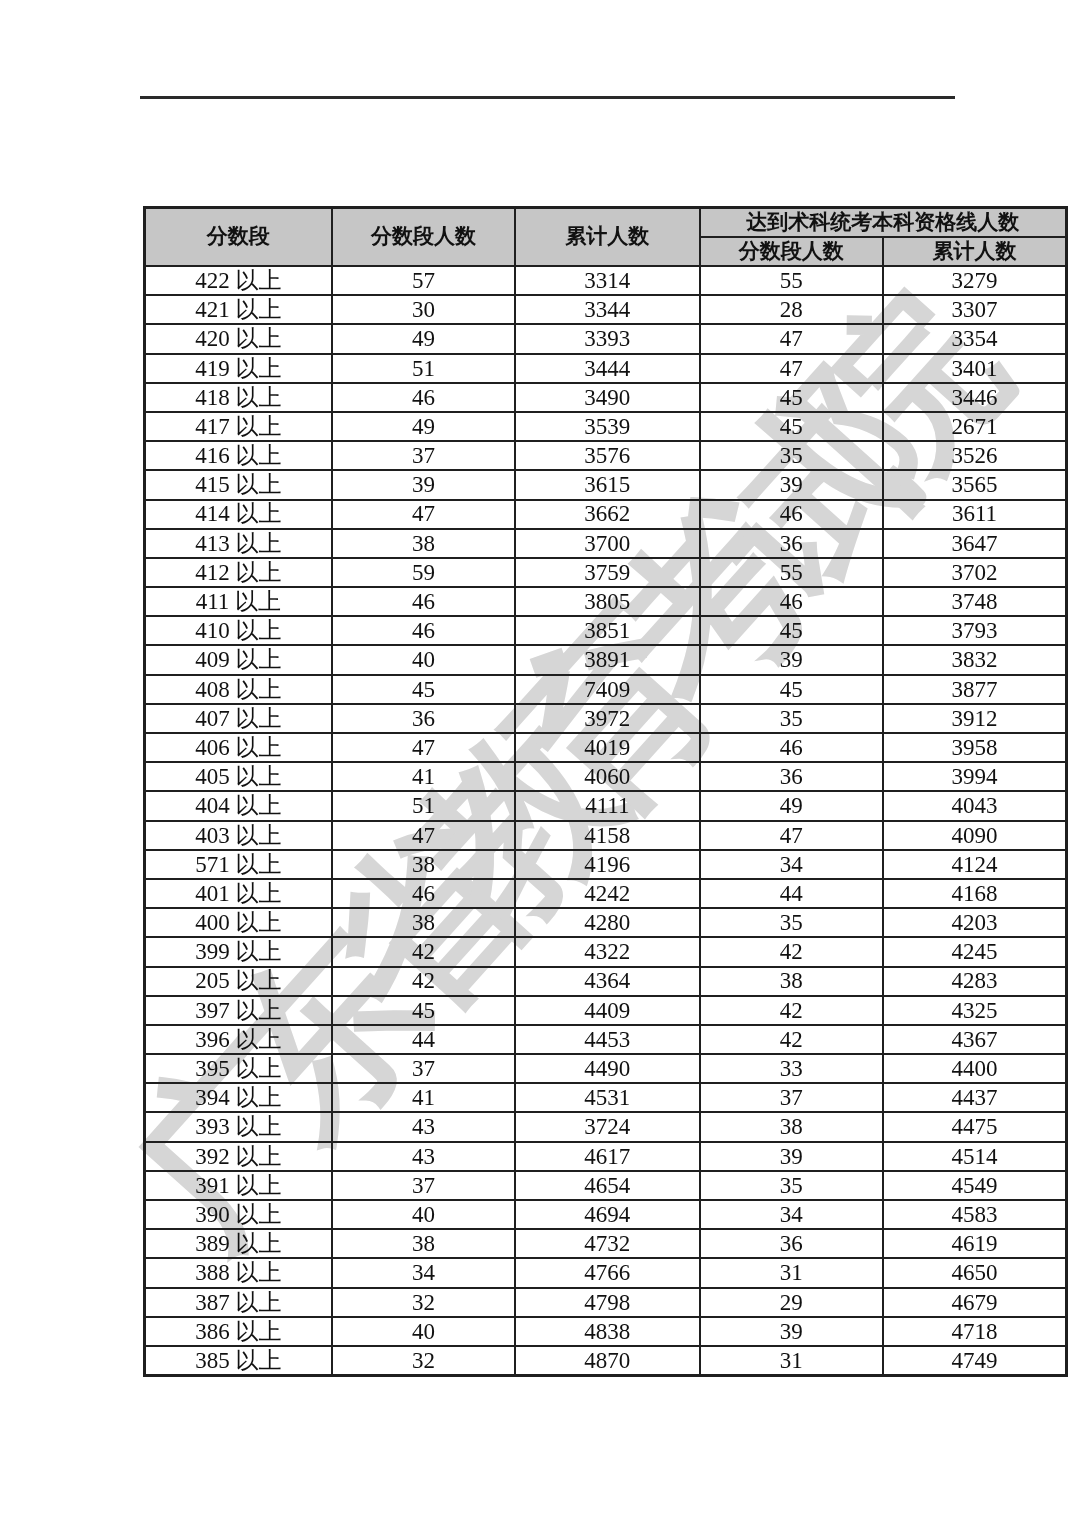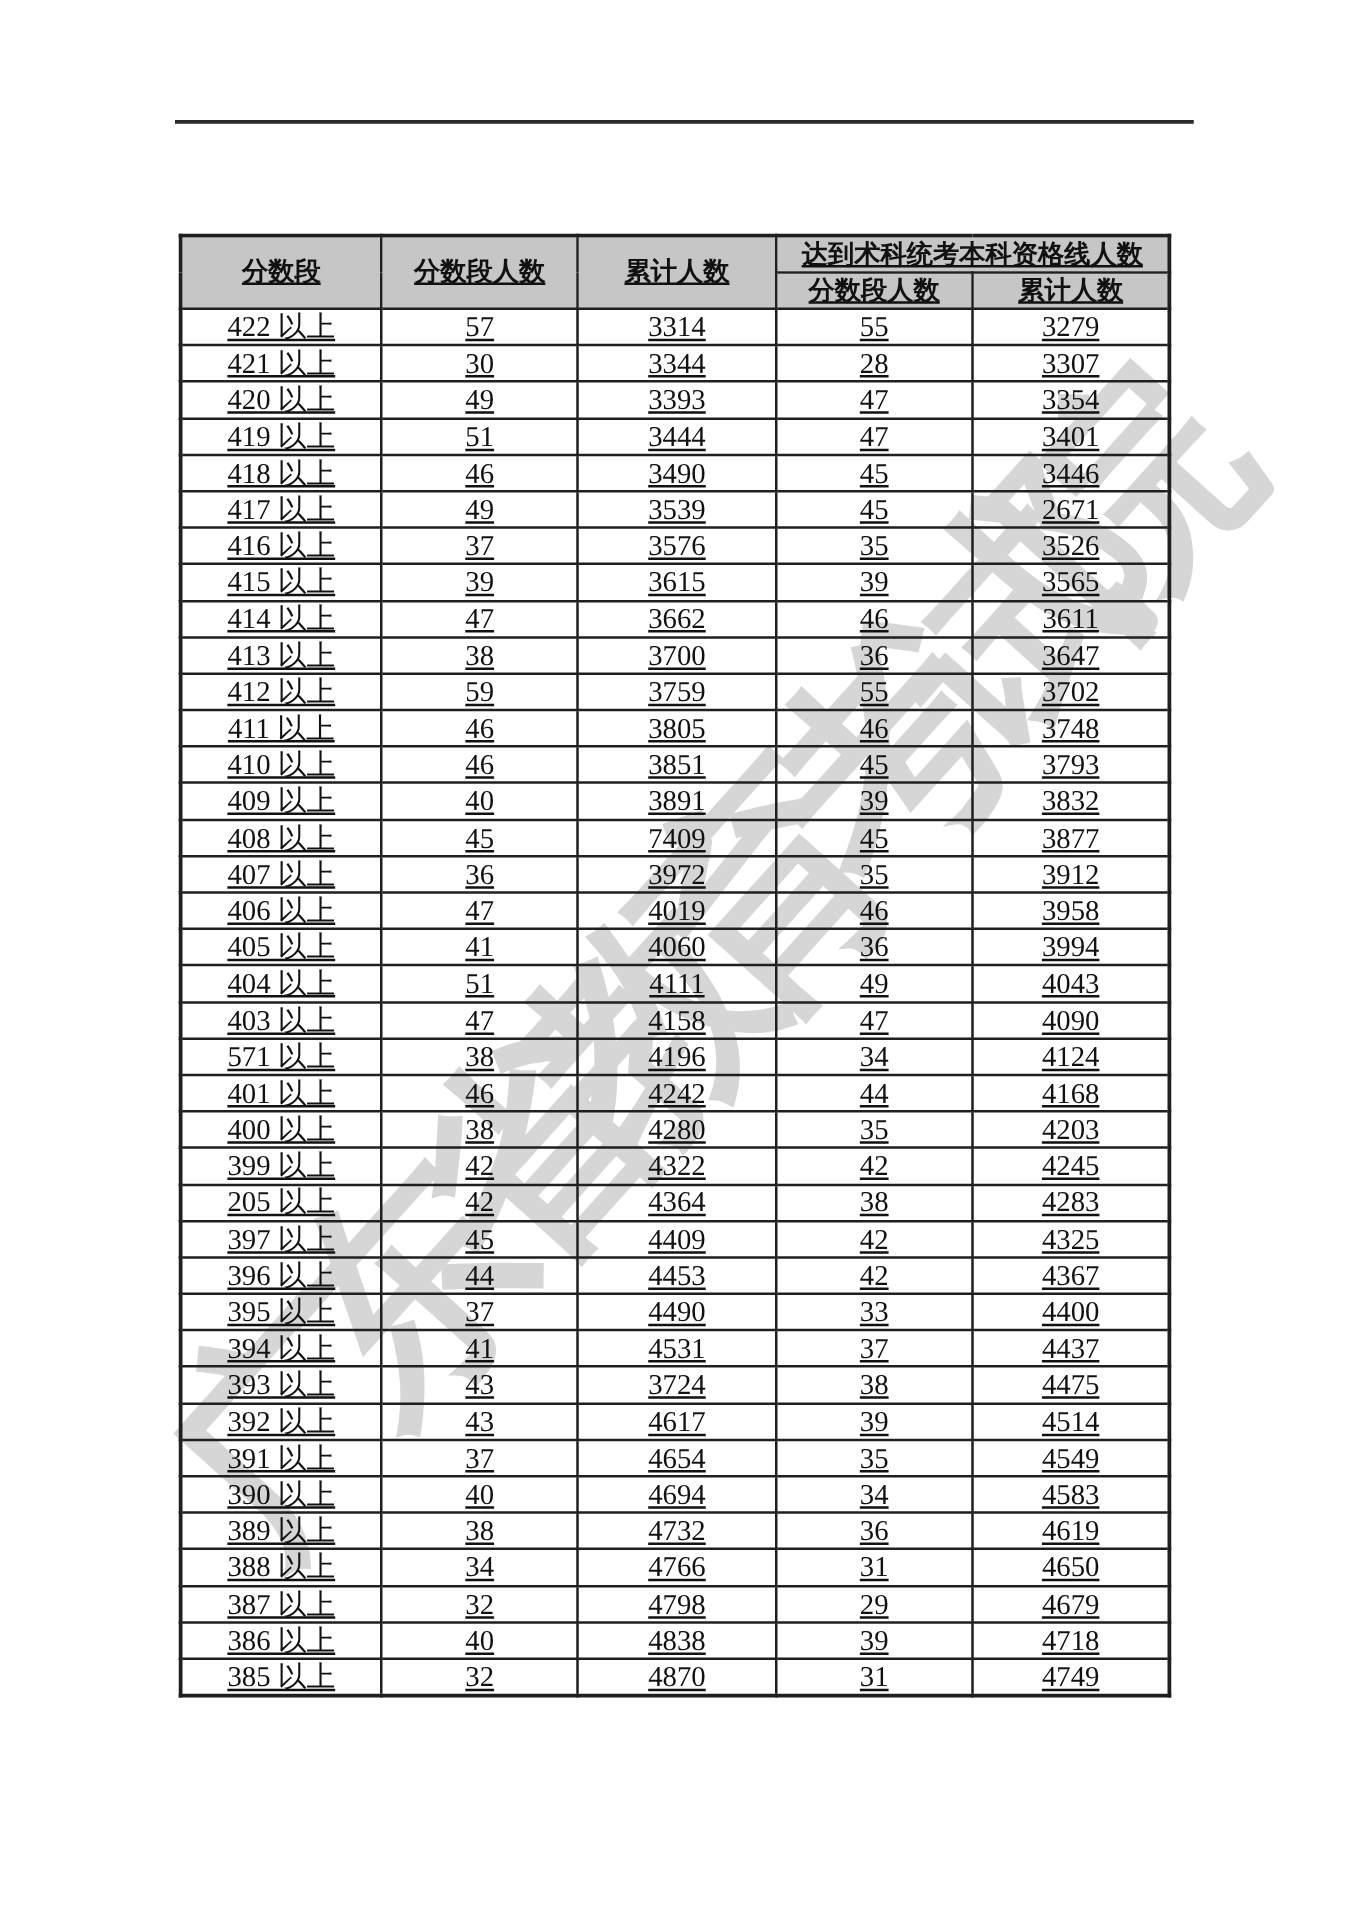--- a/index.html
+++ b/index.html
@@ -35,27 +35,26 @@
     font-weight: bold;
     letter-spacing: -42px;
     color: var(--watermark-color, #d6d6d6);
     z-index: 0;
     user-select: none;
     pointer-events: none;
   }
   table.score-table {
     position: absolute;
     left: 143px;
-    top: 187px;
-    width: 794px;
+    top: 206px;
+    width: 925px;
     border-collapse: collapse;
     table-layout: fixed;
     z-index: 1;
     border: 3px solid var(--border-color, #1f1f1f);
-    text-decoration: underline;
   }
   table.score-table th,
   table.score-table td {
     border: 2px solid var(--border-color, #1f1f1f);
     text-align: center;
     vertical-align: middle;
     padding: 0;
     line-height: 1.1;
     overflow: hidden;
   }

